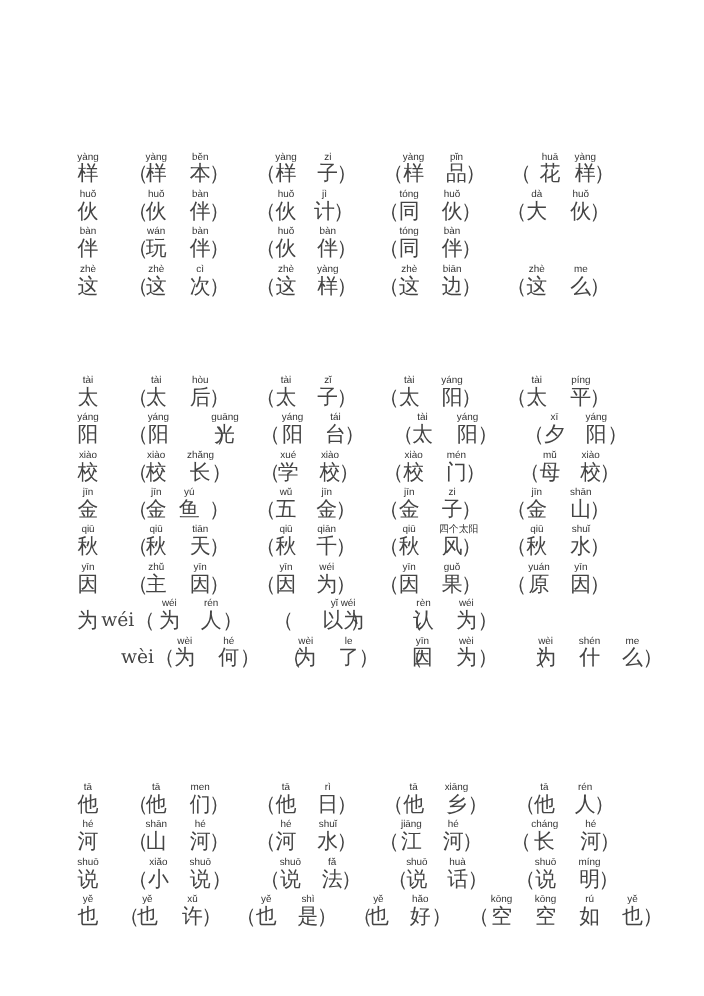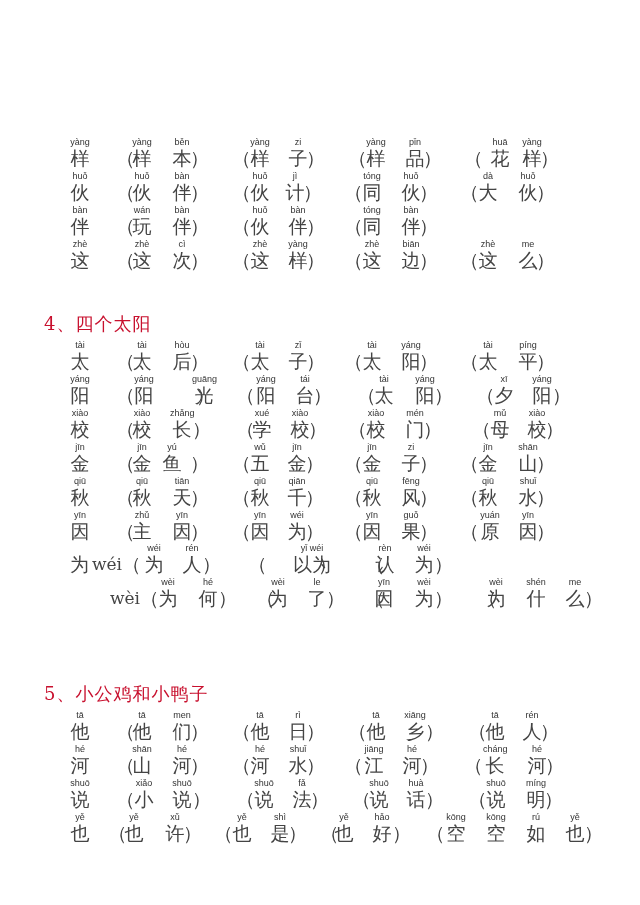--- a/index.html
+++ b/index.html
@@ -191,21 +191,20 @@
         <span class="py">zhè</span>
         <span class="hz">这</span>
       </div>
     <div class="cell" style="left:516px">
         <span class="py">me</span>
         <span class="hz">么</span>
       </div>
     <span class="paren" style="left:536px">）</span>
   </div>
 
-  <div class="heading-red" style="left:44px; top:312px">4、四个太阳</div>
 
   <div class="row" style="top:340px">
     <div class="cell" style="left:68px">
         <span class="py">tài</span>
         <span class="hz">太</span>
       </div>
     <span class="paren" style="left:116px">（</span>
     <div class="cell" style="left:130px">
         <span class="py">tài</span>
         <span class="hz">太</span>
@@ -412,21 +411,21 @@
         <span class="py">qiān</span>
         <span class="hz">千</span>
       </div>
     <span class="paren" style="left:305px">）</span>
     <span class="paren" style="left:344px">（</span>
     <div class="cell" style="left:360px">
         <span class="py">qiū</span>
         <span class="hz">秋</span>
       </div>
     <div class="cell" style="left:399px">
-        <span class="py">fēng</span>
+        <span class="py">四个太阳</span>
         <span class="hz">风</span>
       </div>
     <span class="paren" style="left:419px">）</span>
     <span class="paren" style="left:460px">（</span>
     <div class="cell" style="left:476px">
         <span class="py">qiū</span>
         <span class="hz">秋</span>
       </div>
     <div class="cell" style="left:516px">
         <span class="py">shuǐ</span>
@@ -555,21 +554,20 @@
         <span class="hz">什</span>
       </div>
     <div class="cell" style="left:563px">
         <span class="py">me</span>
         <span class="hz">么</span>
       </div>
     <span class="paren" style="left:584px">）</span>
   </div>
 
 
-  <div class="heading-red" style="left:44px; top:682px">5、小公鸡和小鸭子</div>
 
   <div class="row" style="top:710px">
     <div class="cell" style="left:68px">
         <span class="py">tā</span>
         <span class="hz">他</span>
       </div>
     <span class="paren" style="left:116px">（</span>
     <div class="cell" style="left:130px">
         <span class="py">tā</span>
         <span class="hz">他</span>

